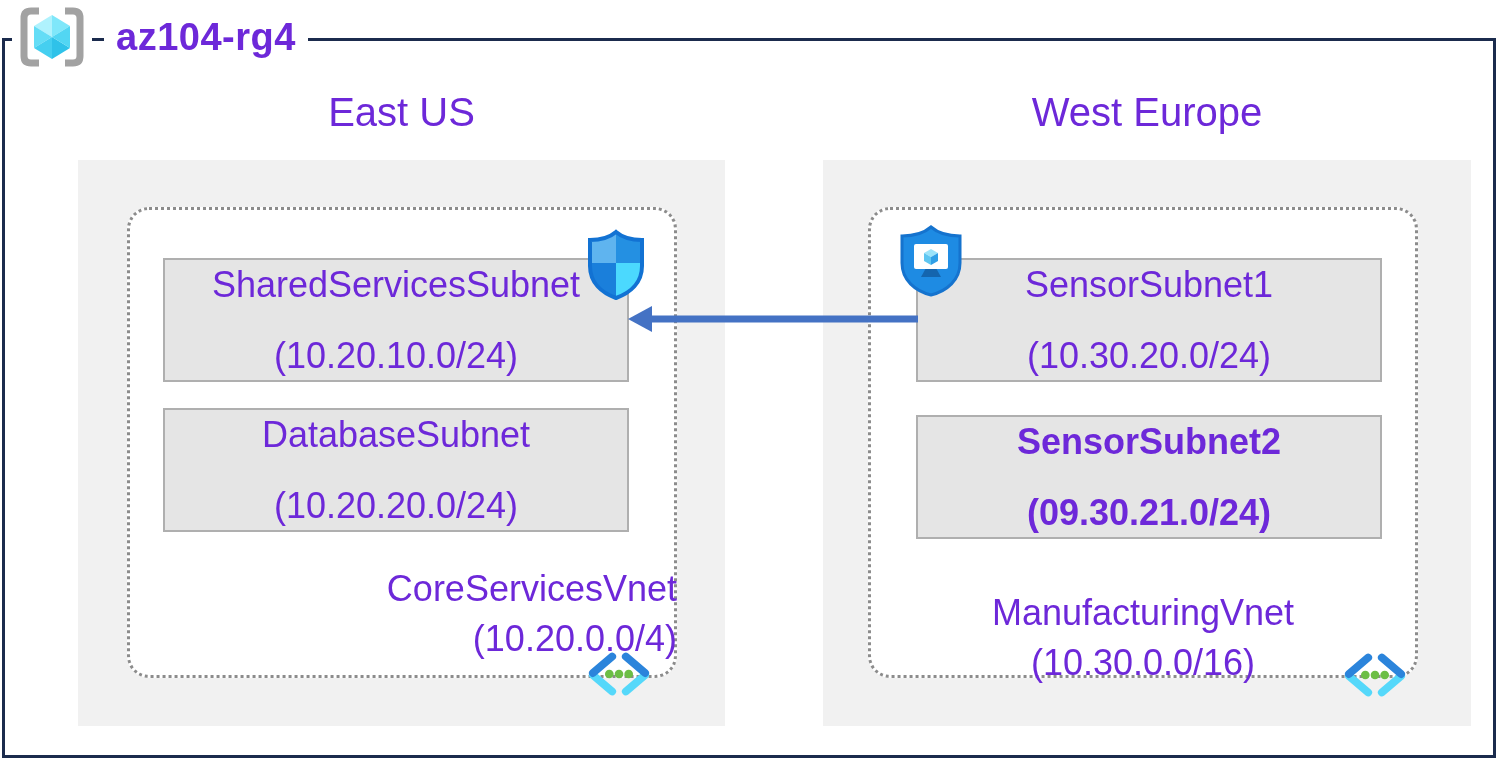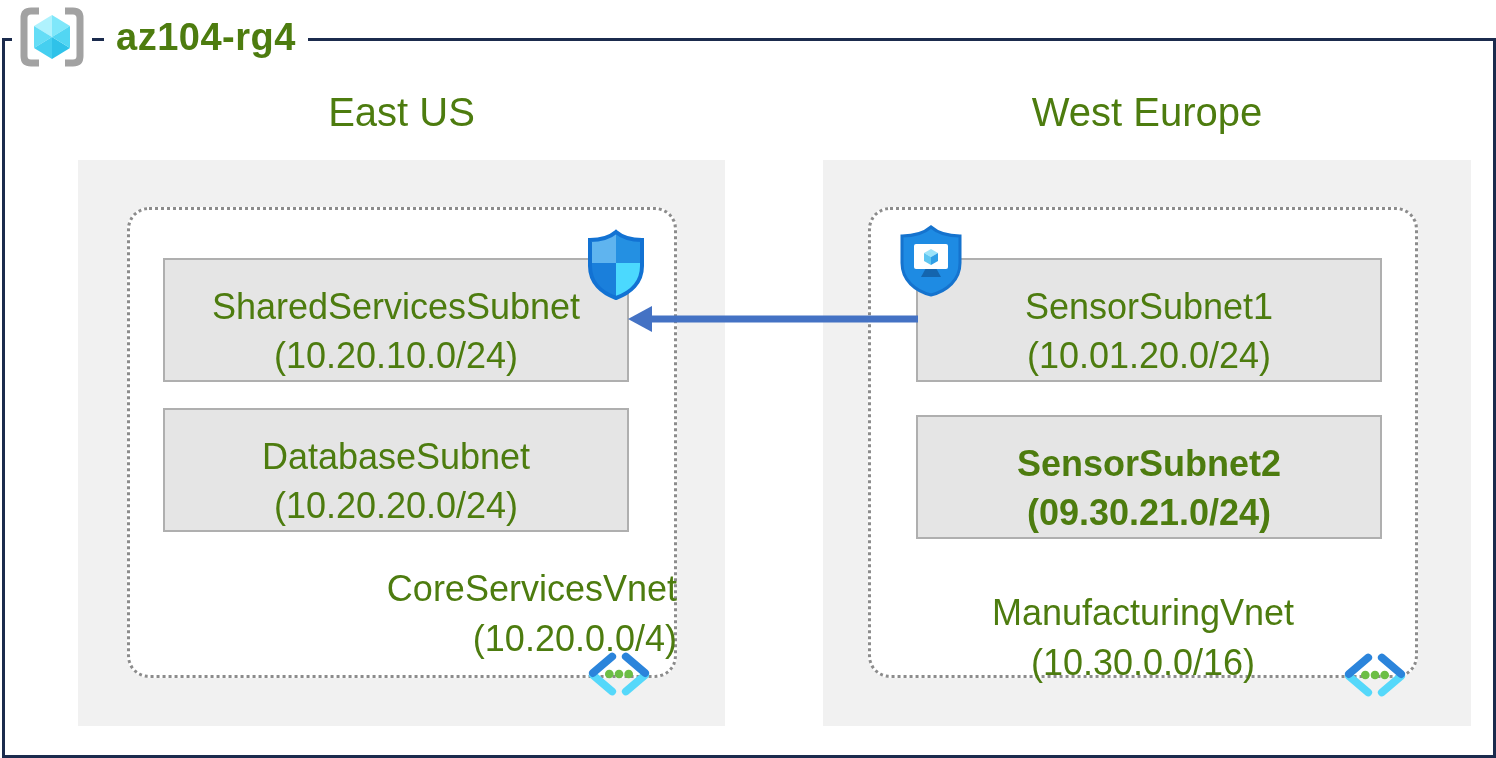--- a/index.html
+++ b/index.html
@@ -2,21 +2,21 @@
 <html><head>
 <meta charset="utf-8">
 <style>
   html, body { margin: 0; padding: 0; background: #ffffff; }
   .stage {
     position: relative;
     width: 1496px;
     height: 758px;
     background: #ffffff;
     font-family: "Liberation Sans", sans-serif;
-    color: #4d7c0f;
+    color: #6d28d9;
     overflow: hidden;
   }
   
   .rg-frame {
     position: absolute;
     left: 2px; top: 38px;
     width: 1488px; height: 714px;
     border: 3px solid #1B2B4D;
     box-sizing: content-box;
   }
@@ -76,21 +76,21 @@
   .vnet-box--east { left: 127px; }
   .vnet-box--west { left: 868px; }
   .subnet {
     position: absolute;
     width: 466px; height: 124px;
     background: #E5E5E5;
     border: 2px solid #AFAFAF;
     box-sizing: border-box;
     display: flex;
     flex-direction: column;
-    justify-content: flex-end;
+    justify-content: space-between;
     align-items: center;
     text-align: center;
     font-size: 36px;
     line-height: 49px;
     z-index: 3;
   }
   .subnet--e1 { left: 163px; top: 258px; }
   .subnet--e2 { left: 163px; top: 408px; }
   .subnet--w1 { left: 916px; top: 258px; }
   .subnet--w2 { left: 916px; top: 415px; font-weight: bold; }
@@ -148,21 +148,21 @@
     <span>SharedServicesSubnet</span>
     <span>(10.20.10.0/24)</span>
   </div>
   <div class="subnet subnet--e2">
     <span>DatabaseSubnet</span>
     <span>(10.20.20.0/24)</span>
   </div>
 
   <div class="subnet subnet--w1">
     <span>SensorSubnet1</span>
-    <span>(10.01.20.0/24)</span>
+    <span>(10.30.20.0/24)</span>
   </div>
   <div class="subnet subnet--w2">
     <span>SensorSubnet2</span>
     <span>(09.30.21.0/24)</span>
   </div>
 
   <div class="vnet-caption vnet-caption--east">
     <div>CoreServicesVnet</div>
     <div>(10.20.0.0/4)</div>
   </div>

